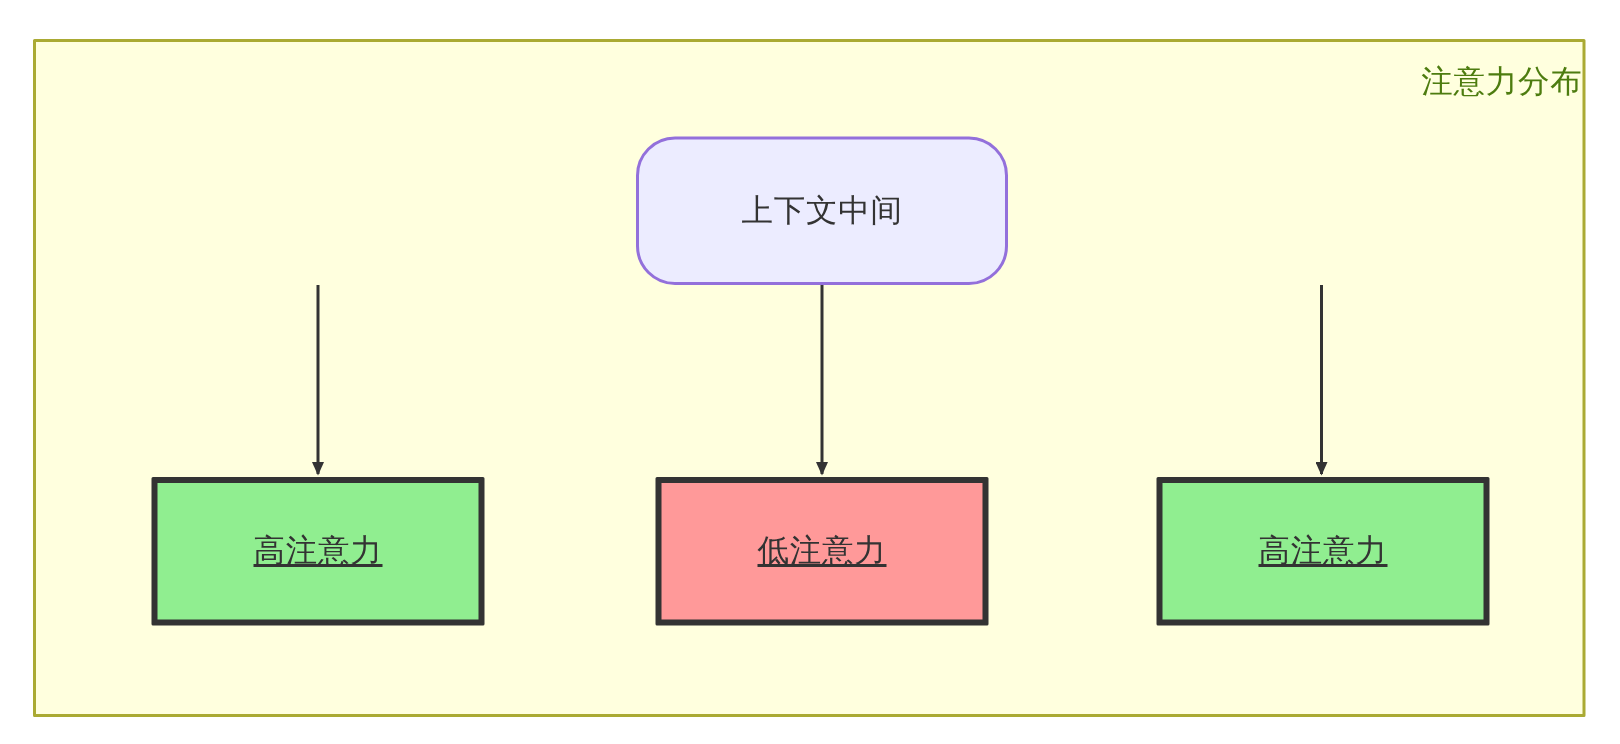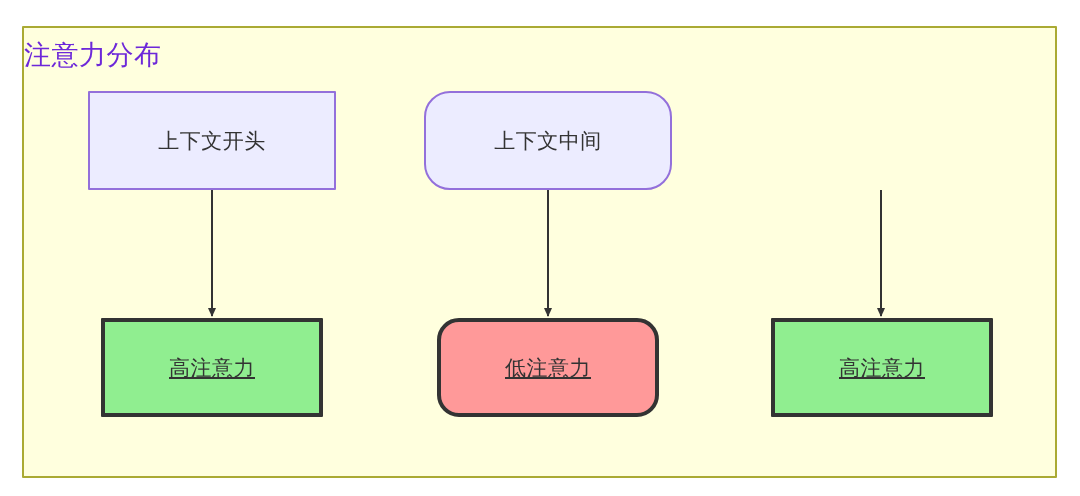--- a/index.html
+++ b/index.html
@@ -32,24 +32,24 @@
     border: 2px solid #aaaa33;
     box-sizing: border-box;
     border-radius: 1px;
   }
 
   .subgraph-title {
     position: absolute;
     left: 0;
     right: 0;
     top: 14px;
-    text-align: left;
-    font-size: 27px;
+    text-align: right;
+    font-size: 21px;
     line-height: 26px;
-    color: #6d28d9;
+    color: #4d7c0f;
     letter-spacing: 0.5px;
     white-space: nowrap;
   }
 
   
   .node-top {
     position: absolute;
     width: 248px;
     height: 99px;
     background: #ececff;
@@ -86,21 +86,21 @@
   }
   .node-bottom .node-label {
     font-size: 21px;
     line-height: 26px;
     color: #333333;
     letter-spacing: 0.5px;
     white-space: nowrap;
     text-decoration: underline;
   }
   .fill-green { background: #90ee90; }
-  .fill-red   { background: #f99; border-radius: 22px; }
+  .fill-red   { background: #f99; }
 
   #node-high-1 { left: 101px; top: 318px; }
   #node-low    { left: 437px; top: 318px; }
   #node-high-2 { left: 771px; top: 318px; }
 
   
   #edges {
     position: absolute;
     left: 0;
     top: 0;
@@ -125,23 +125,20 @@
       </marker>
     </defs>
 
     <line x1="212" y1="190" x2="212" y2="316" stroke="#333333" stroke-width="2" marker-end="url(#arrowhead)"></line>
 
     <line x1="548" y1="190" x2="548" y2="316" stroke="#333333" stroke-width="2" marker-end="url(#arrowhead)"></line>
 
     <line x1="881" y1="190" x2="881" y2="316" stroke="#333333" stroke-width="2" marker-end="url(#arrowhead)"></line>
   </svg>
 
-  <div id="node-start" class="node-top">
-    <span class="node-label">上下文开头</span>
-  </div>
 
   <div id="node-middle" class="node-top">
     <span class="node-label">上下文中间</span>
   </div>
 
 
   <div id="node-high-1" class="node-bottom fill-green">
     <span class="node-label">高注意力</span>
   </div>
 

